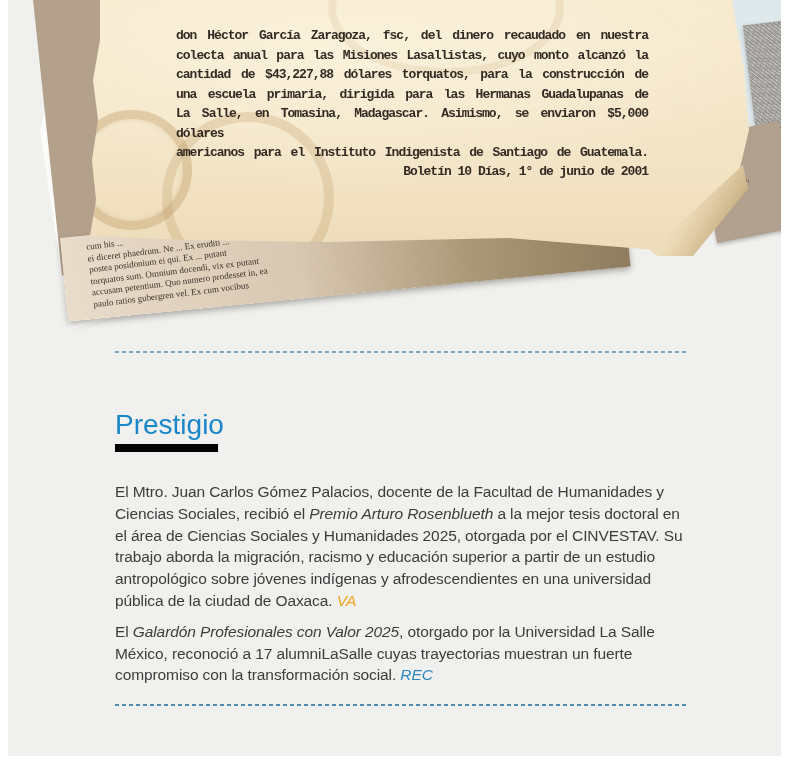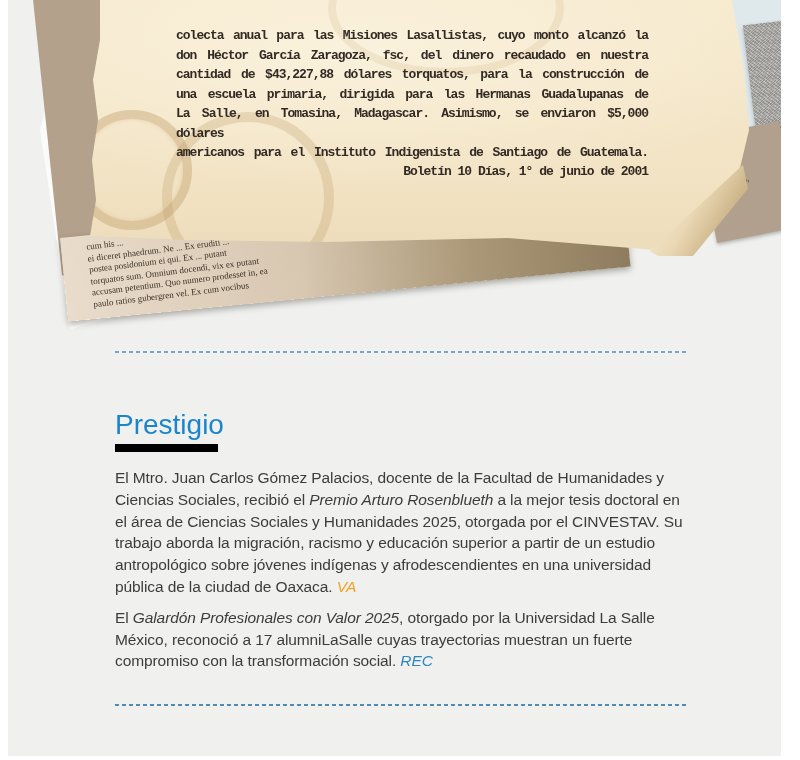--- a/index.html
+++ b/index.html
@@ -83,21 +83,21 @@
 
   
   .divider{position:absolute;left:107px;width:574px;height:2px;
     background:repeating-linear-gradient(90deg,#4f8cb5 0 4px,transparent 4px 7px);}
   .divider.top{top:351px;opacity:.75;}
   .divider.bottom{top:704px;}
 
   .section{position:absolute;left:107px;top:410px;width:580px;}
   .heading{color:#1a86c9;font-size:28px;font-weight:normal;line-height:30px;margin:0;}
   .heading-bar{width:103px;height:8px;background:#000;margin-top:4px;}
-  .para{margin-top:15px;font-size:15.5px;line-height:21.8px;color:#3c3c3c;
+  .para{margin-top:29px;font-size:15.5px;line-height:21.8px;color:#3c3c3c;
     letter-spacing:-0.1px;width:578px;}
   .para.second{margin-top:9px;}
   .seg-italic{font-style:italic;}
   .seg-tag-orange{font-style:italic;color:#efa31f;}
   .seg-tag-blue{font-style:italic;color:#2e86c1;}
 </style>
 </head>
 <body>
 
 <div class="page">
@@ -133,22 +133,22 @@
           <div class="book-line">accusam petentium. Quo numero prodesset in, ea</div>
           <div class="book-line">paulo ratios gubergren vel. Ex cum vocibus</div>
         </div>
     </div>
 
     <div class="paper-cream">
       <div class="stain r1"></div>
       <div class="stain r2"></div>
       <div class="stain r3"></div>
       <div class="quote">
+          <div class="quote-line">don Héctor García Zaragoza, fsc, del dinero recaudado en nuestra</div>
           <div class="quote-line">colecta anual para las Misiones Lasallistas, cuyo monto alcanzó la</div>
-          <div class="quote-line">don Héctor García Zaragoza, fsc, del dinero recaudado en nuestra</div>
           <div class="quote-line">cantidad de $43,227,88 dólares torquatos, para la construcción de</div>
           <div class="quote-line">una escuela primaria, dirigida para las Hermanas Guadalupanas de</div>
           <div class="quote-line">La Salle, en Tomasina, Madagascar. Asimismo, se enviaron $5,000 dólares</div>
           <div class="quote-line">americanos para el Instituto Indigenista de Santiago de Guatemala.</div>
         </div>
       <div class="attribution">Boletín 10 Días, 1° de junio de 2001</div>
     </div>
 
     <div class="page-curl"></div>
   </div>

